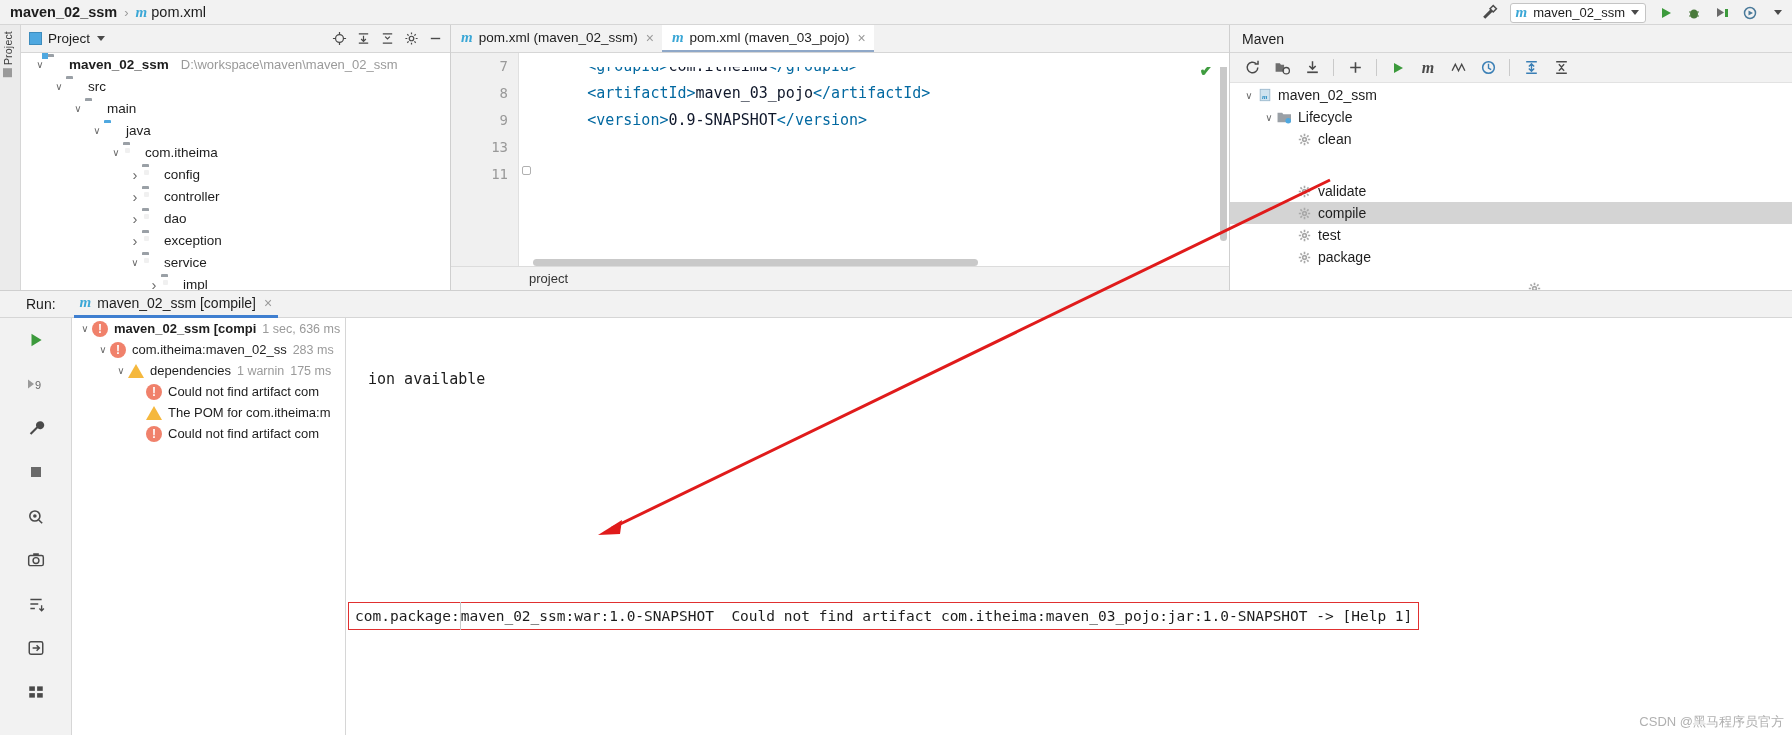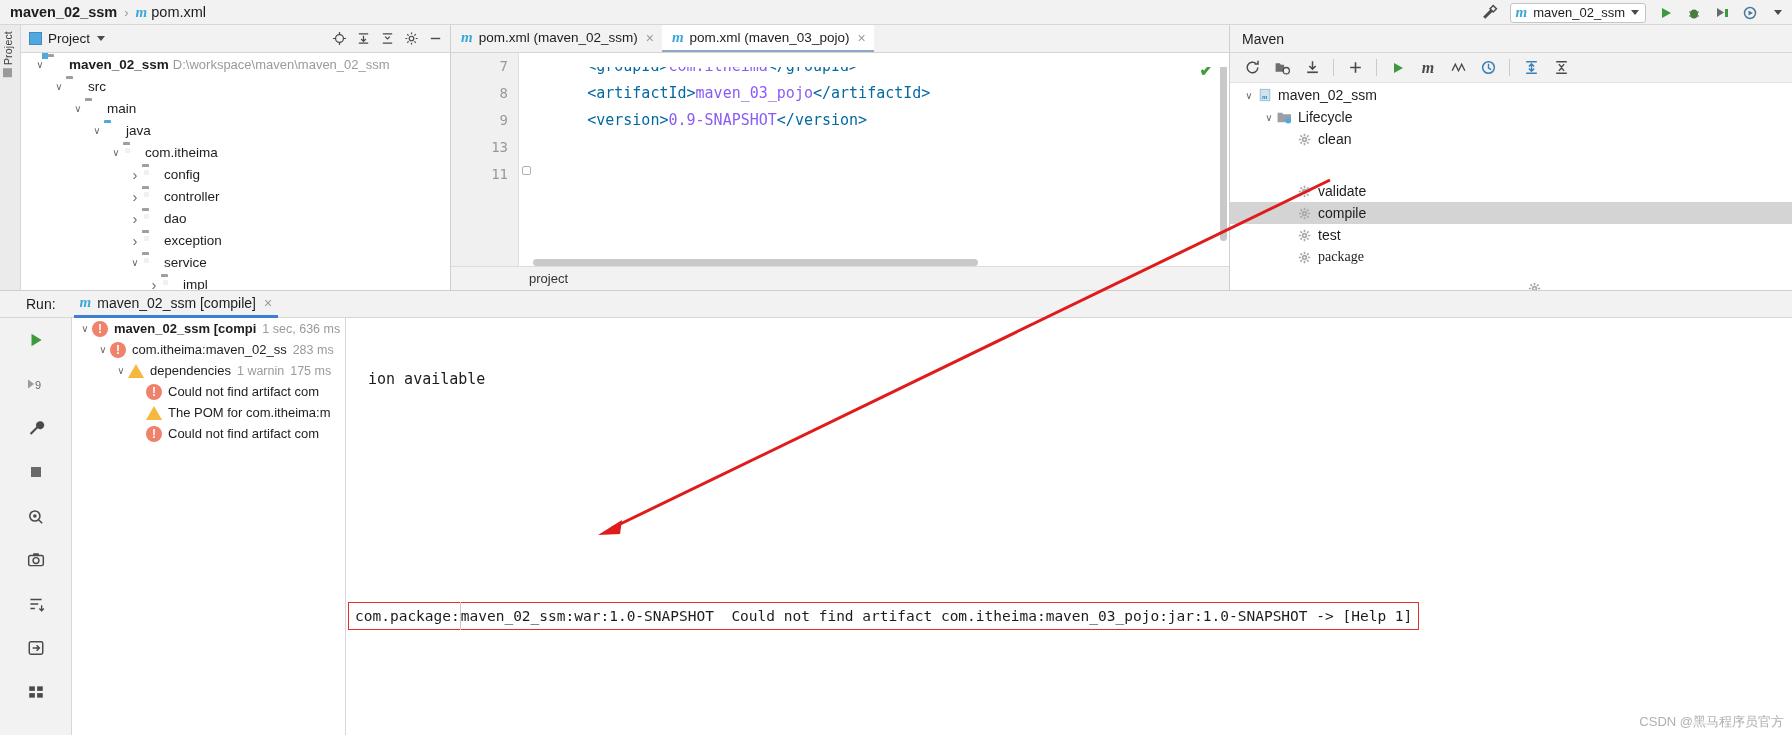--- a/index.html
+++ b/index.html
@@ -75,21 +75,21 @@
   .ficon { width: 17px; height: 14px; margin-right: 5px; flex: 0 0 17px; position: relative; }
   .folder {
     width: 16px; height: 12px; background: #9aa0a6; border-radius: 1px 2px 2px 2px; position: relative;
   }
   .folder::before { content:''; position:absolute; left:0; top:-3px; width:7px; height:3px; background:#9aa0a6; border-radius:1px 1px 0 0; }
   .folder.blue { background: #4fa8e0; }
   .folder.blue::before { background: #4fa8e0; }
   .folder.pkg::after { content:''; position:absolute; left:2px; top:3px; width:5px; height:5px; background:#f0f0f0; border-radius:1px; }
   .folder.mod::after { content:''; position:absolute; right:-1px; bottom:-2px; width:6px; height:6px; background:#4fa8e0; }
   .tlabel.bold { font-weight: bold; }
-  .tpath { color: #9a9a9a; font-size: 13px; margin-left: 4px; }
+  .tpath { color: #9a9a9a; font-size: 13px; margin-left: 12px; }
 
   
   .editor {
     position: absolute; left: 451px; top: 25px; width: 779px; height: 265px;
     background: #ffffff; border-right: 1px solid #cfcfcf;
   }
   .tabbar { height: 28px; background: #f2f2f2; border-bottom: 1px solid #d6d6d6; display: flex; align-items: flex-end; }
   .etab {
     display: flex; align-items: center; gap: 6px; height: 27px; padding: 0 8px 0 10px;
     font-size: 13.5px; color: #1d1d1d; border-bottom: 2px solid transparent;
@@ -106,21 +106,21 @@
     font-family: "DejaVu Sans Mono", monospace; font-size: 14px; color: #999999;
   }
   .foldcol { position: absolute; left: 68px; top: 28px; width: 14px; bottom: 0; background: #ffffff; }
   .codearea { position: absolute; left: 82px; top: 28px; right: 0; bottom: 0; background: #ffffff; }
   .cline {
     height: 27px; line-height: 27px; white-space: pre;
     font-family: "DejaVu Sans Mono", monospace; font-size: 15px; color: #1d1d1d;
   }
   .cline.cur { background: #fdf8ee; }
   .tag { color: #0369a1; }
-  .txt { color: #8b5cf6; }
+  .txt { color: #0f172a; }
   .sel { background: #b7e0ee; }
   .cut-top { position:absolute; left:82px; top:28px; right:0; height:14px; background:#fff; z-index:4; }
 
   .hscroll {
     position: absolute; left: 82px; bottom: 24px; width: 445px; height: 7px;
     background: #c9c9c9; border-radius: 4px;
   }
   .vscroll {
     position: absolute; right: 2px; top: 36px; width: 7px; height: 180px;
     background: #c9c9c9; border-radius: 4px;
@@ -495,21 +495,21 @@
         <div class="mrow" style="padding-left: 52px;">
           <span class="arrow none"></span>
           <span class="gear">
             <svg width="13" height="13" viewBox="0 0 16 16">
               <circle cx="8" cy="8" r="2.3" fill="none" stroke="#a8a8a8" stroke-width="2"></circle>
               <path d="M8 1v2.6M8 12.4V15M1 8h2.6M12.4 8H15M3 3l1.9 1.9M11.1 11.1L13 13M13 3l-1.9 1.9M4.9 11.1L3 13" stroke="#a8a8a8" stroke-width="2"></path>
             </svg>
           </span>
           <span>test</span>
         </div>
-        <div class="mrow" style="padding-left: 52px; font-family: Liberation Serif, serif;">
+        <div class="mrow" style="padding-left: 52px;">
           <span class="arrow none"></span>
           <span class="gear">
             <svg width="13" height="13" viewBox="0 0 16 16">
               <circle cx="8" cy="8" r="2.3" fill="none" stroke="#a8a8a8" stroke-width="2"></circle>
               <path d="M8 1v2.6M8 12.4V15M1 8h2.6M12.4 8H15M3 3l1.9 1.9M11.1 11.1L13 13M13 3l-1.9 1.9M4.9 11.1L3 13" stroke="#a8a8a8" stroke-width="2"></path>
             </svg>
           </span>
           <span>package</span>
         </div>
         <div class="mrow" style="padding-left: 52px; flex-direction: column;">

